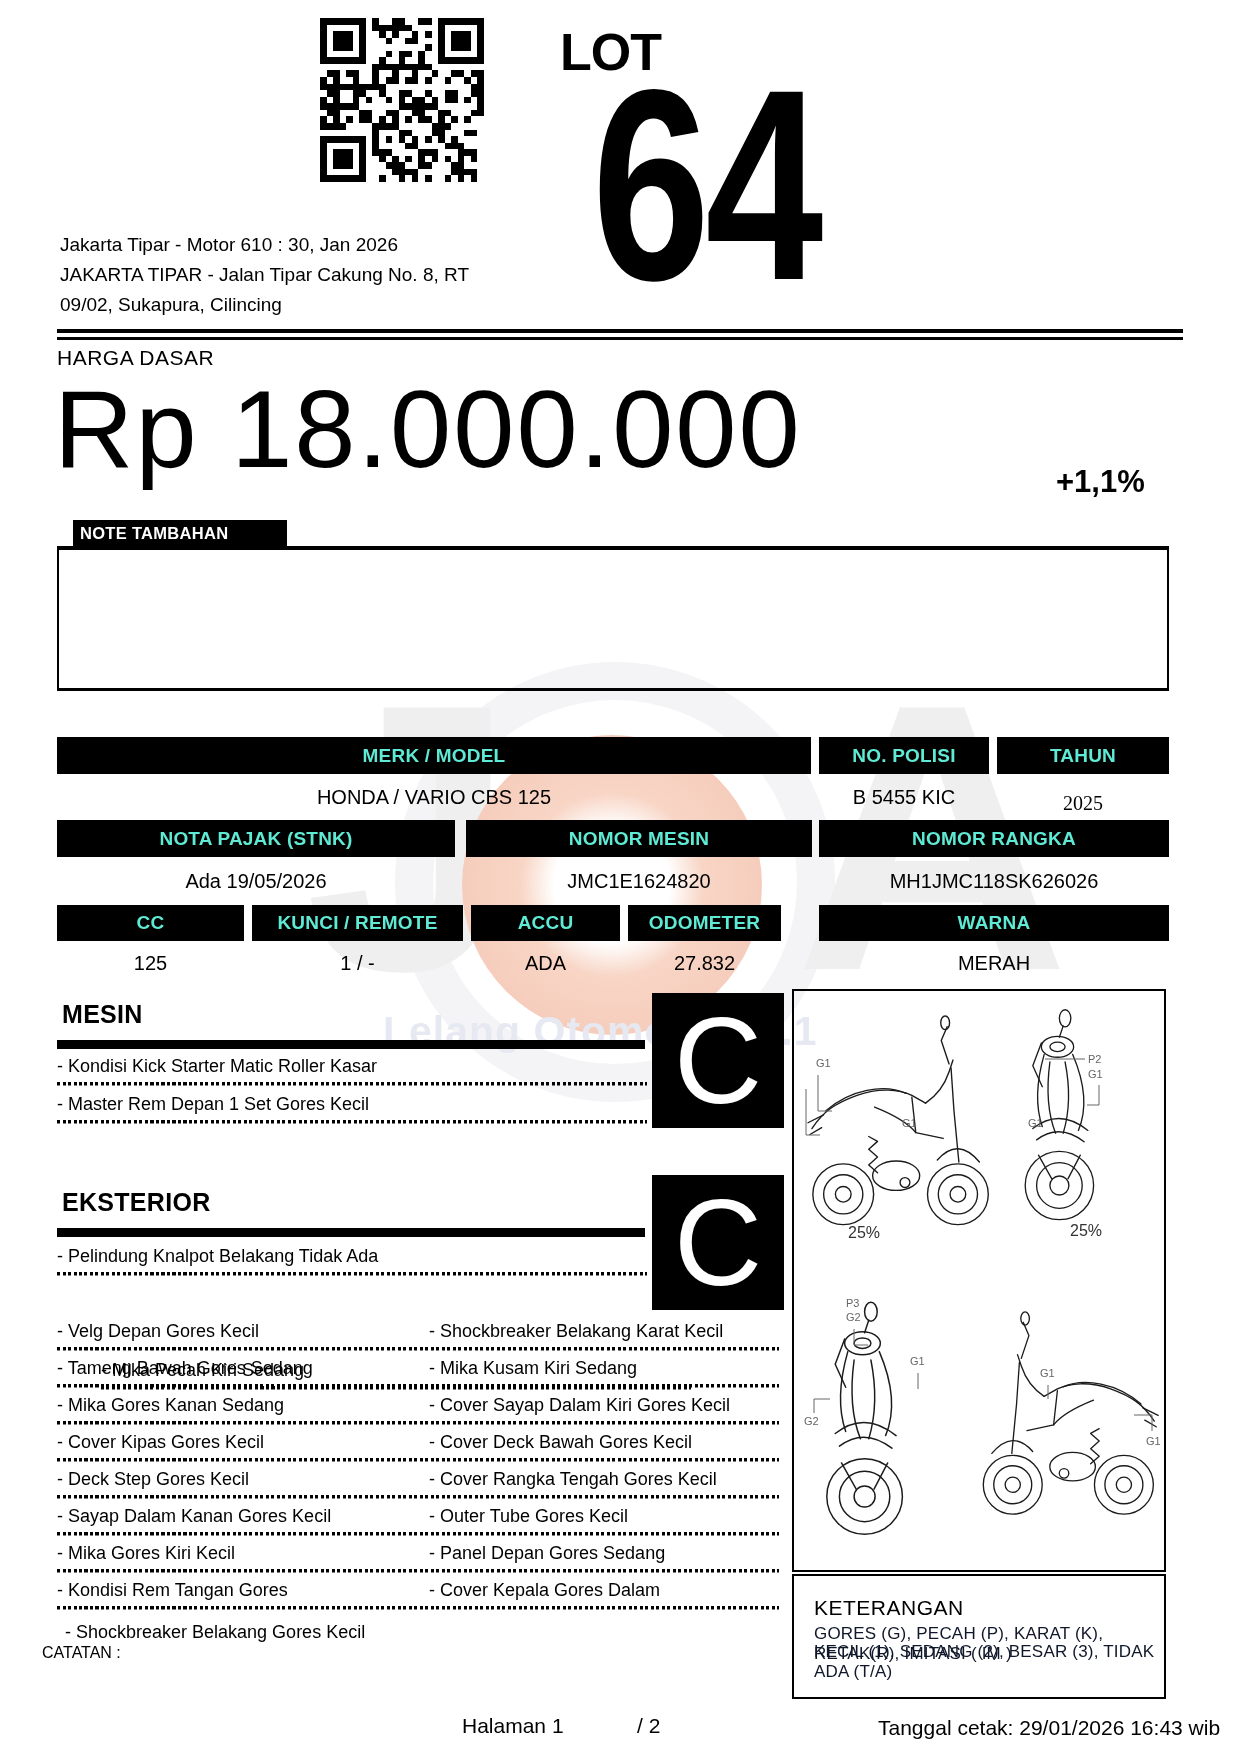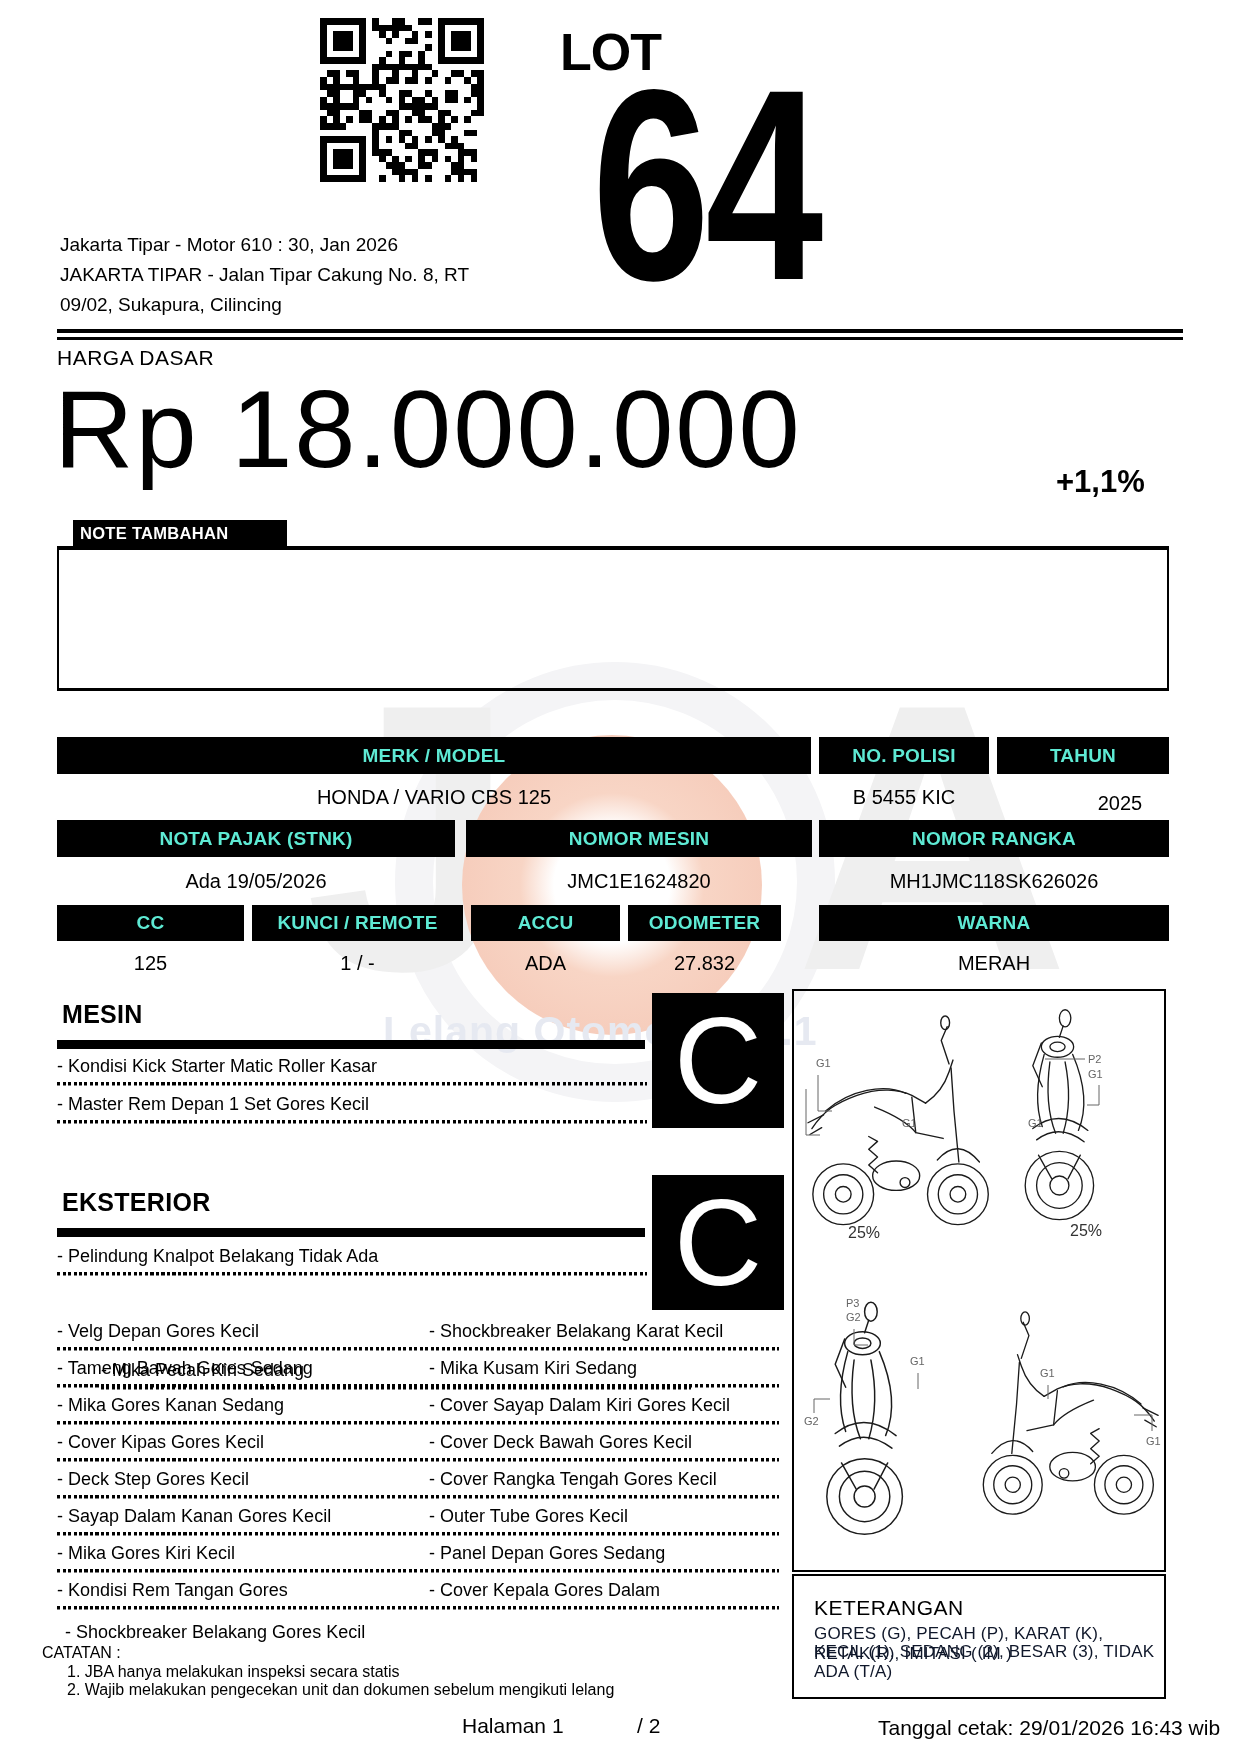--- a/index.html
+++ b/index.html
@@ -315,21 +315,21 @@
   <div class="abs z note-tab">NOTE TAMBAHAN</div>
   <div class="abs z note-box">
     <div class="note-content"></div>
   </div>
 
   <div class="abs z th" style="left:57px;top:737px;width:754px;height:37px;">MERK / MODEL</div>
   <div class="abs z th" style="left:819px;top:737px;width:170px;height:37px;">NO. POLISI</div>
   <div class="abs z th" style="left:997px;top:737px;width:172px;height:37px;">TAHUN</div>
   <div class="abs z td" style="left:57px;top:774px;width:754px;height:46px;">HONDA / VARIO CBS 125</div>
   <div class="abs z td" style="left:819px;top:774px;width:170px;height:46px;">B 5455 KIC</div>
-  <div class="abs z td" style="left:1034px;top:774px;width:172px;height:58px;">2025</div>
+  <div class="abs z td" style="left:997px;top:774px;width:172px;height:58px;font-family:Liberation Serif, serif;">2025</div>
 
   <div class="abs z th" style="left:57px;top:820px;width:398px;height:37px;">NOTA PAJAK (STNK)</div>
   <div class="abs z th" style="left:466px;top:820px;width:346px;height:37px;">NOMOR MESIN</div>
   <div class="abs z th" style="left:819px;top:820px;width:350px;height:37px;">NOMOR RANGKA</div>
   <div class="abs z td" style="left:57px;top:857px;width:398px;height:48px;">Ada 19/05/2026</div>
   <div class="abs z td" style="left:466px;top:857px;width:346px;height:48px;">JMC1E1624820</div>
   <div class="abs z td" style="left:819px;top:857px;width:350px;height:48px;">MH1JMC118SK626026</div>
 
   <div class="abs z th" style="left:57px;top:905px;width:187px;height:36px;">CC</div>
   <div class="abs z th" style="left:252px;top:905px;width:211px;height:36px;">KUNCI / REMOTE</div>
@@ -469,23 +469,19 @@
   </div>
 
   <div class="abs z keterangan-box">
     <div class="ket-title">KETERANGAN</div>
     <div class="ket-line" style="top:48px;">GORES (G), PECAH (P), KARAT (K), RETAK(R), IMITASI ( IM )</div>
     <div class="ket-line" style="top:66px;">KECIL (1), SEDANG (2), BESAR (3), TIDAK ADA (T/A)</div>
   </div>
 
   <div class="abs z catatan">
     <div>CATATAN :</div>
-    <div class="items">
-      <div>1. JBA hanya melakukan inspeksi secara statis</div>
-      <div>2. Wajib melakukan pengecekan unit dan dokumen sebelum mengikuti lelang</div>
-    </div>
   </div>
 
   <div class="abs z footer-page">Halaman 1</div>
   <div class="abs z footer-of">/ 2</div>
   <div class="abs z footer-printed">Tanggal cetak: 29/01/2026 16:43 wib</div>
 
 </div>
 
 </body></html>

